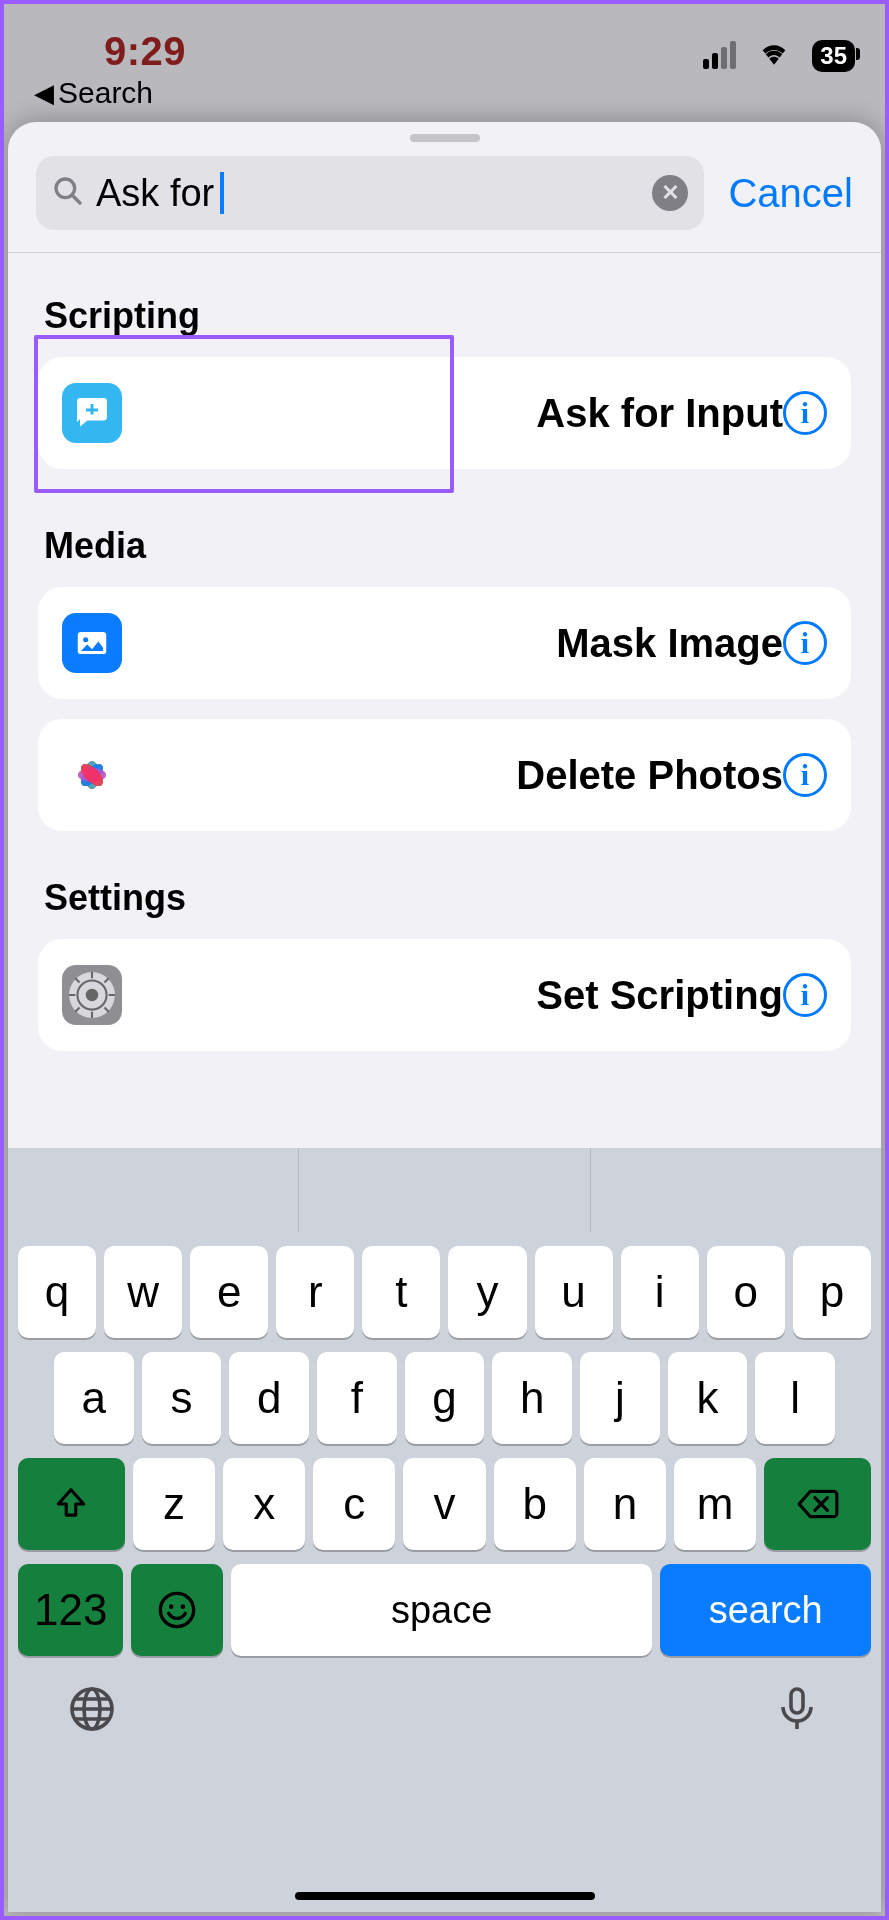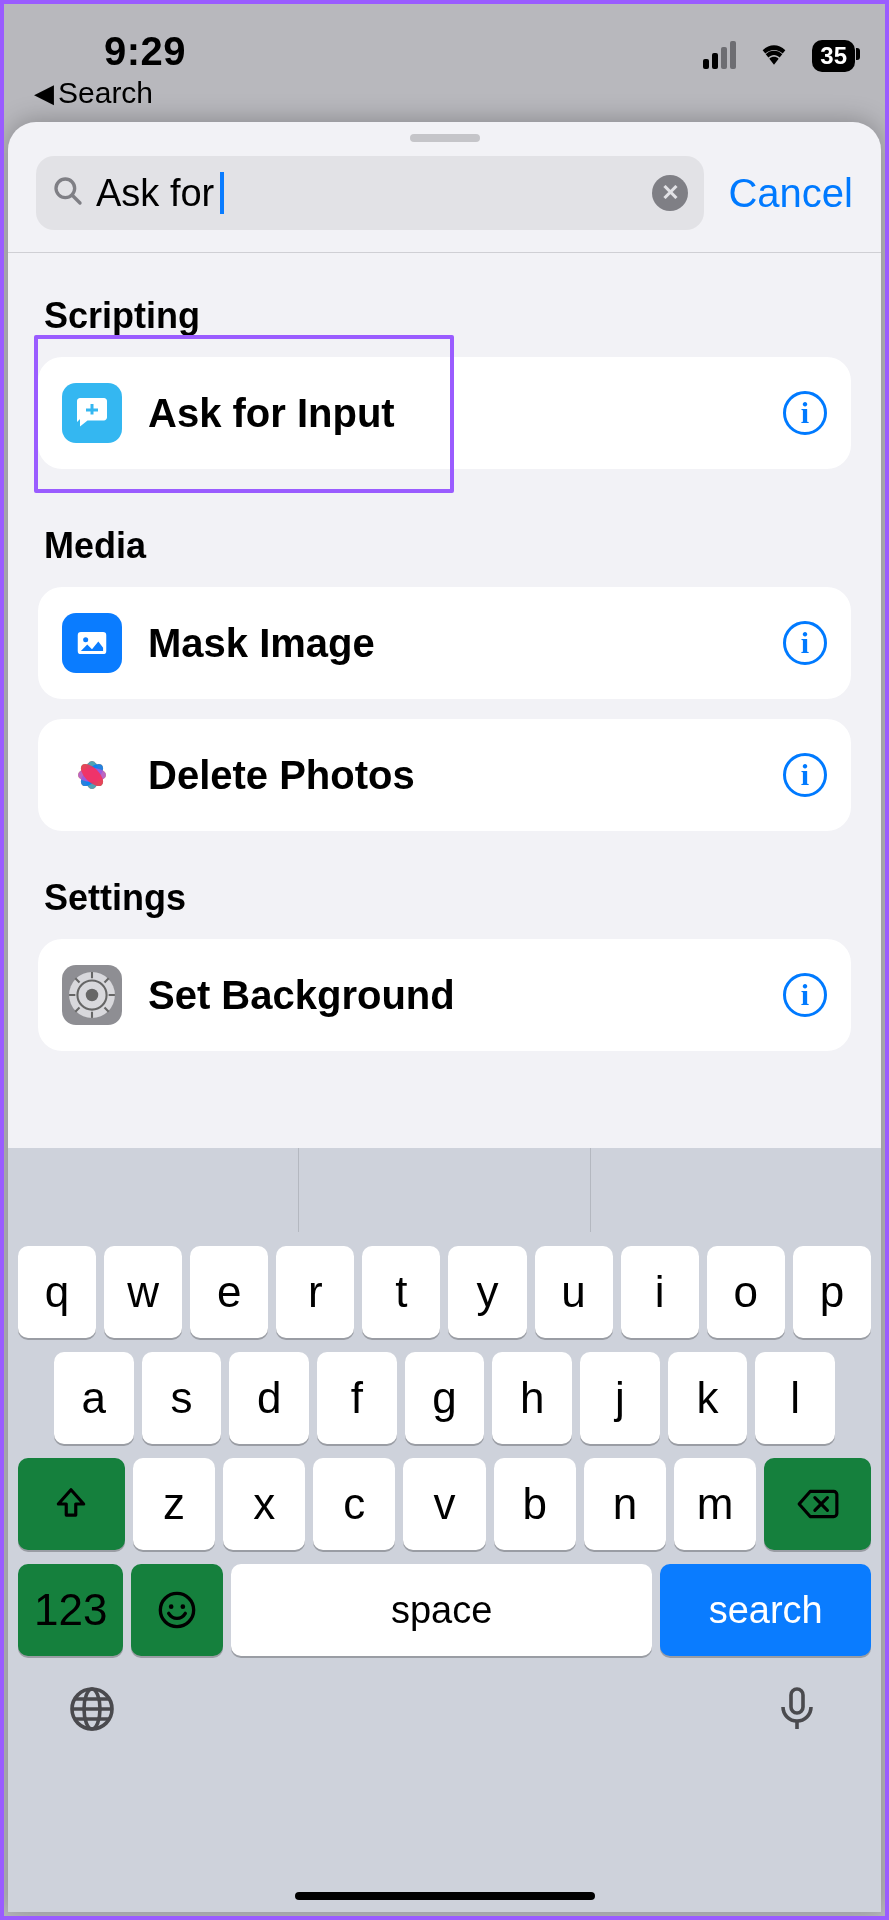--- a/index.html
+++ b/index.html
@@ -1,21 +1,21 @@
 <!DOCTYPE html>
 <html><head>
 <meta charset="utf-8">
 <style>
   * { box-sizing: border-box; margin: 0; padding: 0; }
   html, body { width: 889px; height: 1920px; overflow: hidden; font-family: -apple-system, "SF Pro Text", "Helvetica Neue", Arial, sans-serif; }
   body { border: 4px solid #9a5cff; background:#b8b8bd; position: relative; }
 
   
   .statusbar { height: 72px; display:flex; align-items:flex-end; padding: 0 30px 2px 30px; justify-content:space-between; }
-  .statusbar .time { font-size: 40px; font-weight: 700; letter-spacing: 0.5px; color:#000000; padding-left: 70px;}
+  .statusbar .time { font-size: 40px; font-weight: 700; letter-spacing: 0.5px; color:#7f1d1d; padding-left: 70px;}
   .status-right { display:flex; align-items:center; gap:22px; }
   .cell-bars { display:flex; align-items:flex-end; gap:3px; height:26px;}
   .cell-bars span { width:6px; background:#000; border-radius:2px; }
   .cell-bars span:nth-child(1){height:10px;}
   .cell-bars span:nth-child(2){height:16px;}
   .cell-bars span:nth-child(3){height:22px;background:#6d6d72;}
   .cell-bars span:nth-child(4){height:28px;background:#6d6d72;}
   .wifi-icon svg { width:32px; height:32px; }
   .battery { background:#000; color:#fff; border-radius:10px; padding:2px 8px; font-size:24px; font-weight:700; position:relative;}
   .battery::after{content:"";position:absolute;right:-5px;top:8px;width:4px;height:12px;background:#000;border-radius:0 3px 3px 0;}
@@ -37,21 +37,21 @@
   .clear-btn { width:36px; height:36px; border-radius:50%; background:#7f7f85; display:flex; align-items:center; justify-content:center; color:#e2e2e6; font-size:22px; font-weight:700;}
   .cancel { color:#007aff; font-size:40px; }
 
   .thin-divider { height:1px; background:#cfcfd4; margin-bottom: 32px;}
 
   .content { padding: 0 30px; height: 830px; overflow:hidden;}
   .section-title { font-size:36px; font-weight:700; color:#000; padding: 20px 6px 20px 6px;}
   .section-title.first{ padding-top: 10px;}
   .row { background:#fff; border-radius:24px; height:112px; display:flex; align-items:center; padding:0 24px; margin-bottom:20px;}
   .row .iconbox { width:60px; height:60px; border-radius:14px; display:flex; align-items:center; justify-content:center; flex-shrink:0;}
-  .row .label { font-size:40px; font-weight:600; color:#000; margin-left:26px; flex:1;}
+  .row .label { font-size:40px; font-weight:600; color:#000; margin-left:26px; flex:1;text-align:right;}
   .row .info { width:44px; height:44px; border:3.5px solid #007aff; border-radius:50%; display:flex; align-items:center; justify-content:center; color:#007aff; font-size:30px; font-family: Georgia, 'Times New Roman', serif; font-weight:700;}
   .highlight { position:absolute; border:4px solid #9a5cff; border-radius:2px; pointer-events:none;}
 
   
   .ic-ask { background:#34b7f1; }
   .ic-mask { background:#0a7cff; }
   .ic-photos { background:#fff; }
   .ic-settings { background:#8e8e93; border-radius:50%; overflow:hidden;}
 
   
@@ -191,21 +191,21 @@
               <line x1="1" y1="12" x2="4" y2="12"></line>
               <line x1="20" y1="12" x2="23" y2="12"></line>
               <line x1="4" y1="4" x2="6" y2="6"></line>
               <line x1="18" y1="18" x2="20" y2="20"></line>
               <line x1="4" y1="20" x2="6" y2="18"></line>
               <line x1="18" y1="6" x2="20" y2="4"></line>
             </g>
             <circle cx="12" cy="12" r="3" fill="#666"></circle>
           </svg>
       </div>
-      <div class="label">Set Background</div>
+      <div class="label">Set Scripting</div>
       <div class="info">i</div>
     </div>
 
   </div>
 
   <div class="keyboard">
     <div class="pred">
         <div></div>
         <div></div>
         <div></div>

